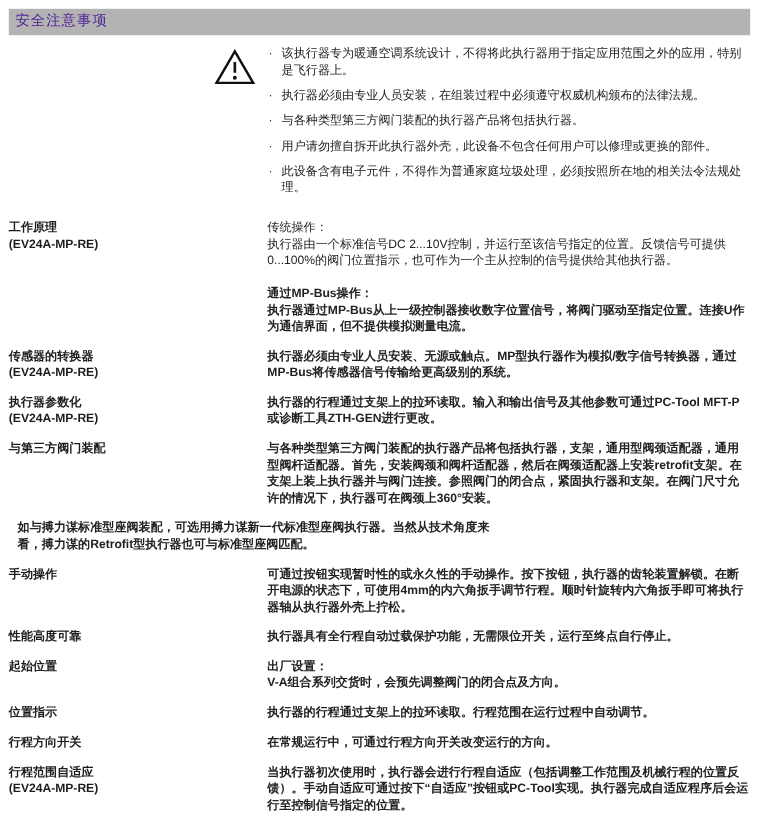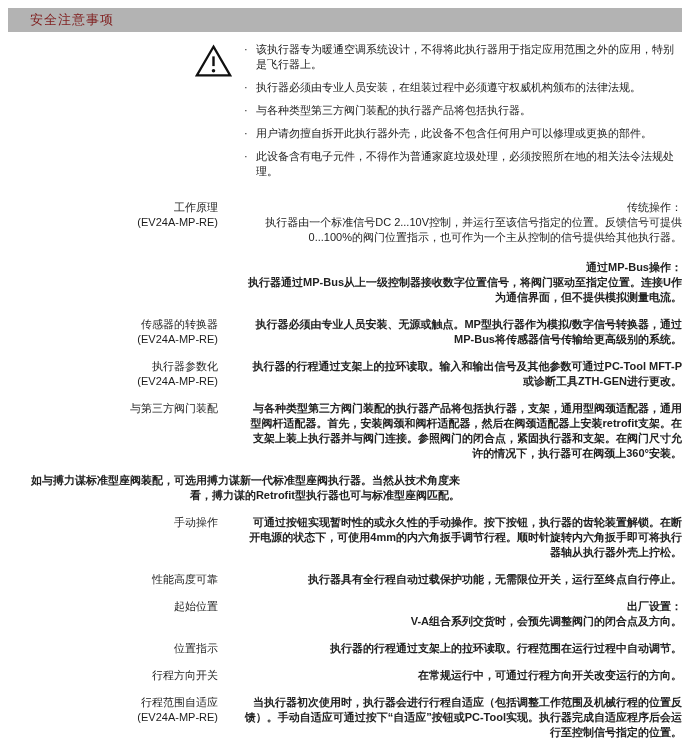--- a/index.html
+++ b/index.html
@@ -9,24 +9,25 @@
     overflow: hidden;
     font-family: "Liberation Sans", "DejaVu Sans", sans-serif;
     color: #222222;
   }
   .page { width: 690px; height: 756px; padding: 8px 8px 0 8px; }
 
   .section-bar {
     background: #b3b3b3;
     height: 24px;
     line-height: 24px;
-    padding-left: 22px;
+    padding-left: 6px;
     font-size: 13px;
-    color: #7f1d1d;
+    color: #4c1d95;
     letter-spacing: 1px;
+    font-family: Liberation Mono, monospace;
   }
 
   
   .safety-content {
     display: flex;
     padding: 10px 0 6px 0;
   }
   .icon-cell {
     width: 227px;
     flex: none;
@@ -56,25 +57,25 @@
   .features-content { padding-top: 7px; }
   .feature-row {
     display: flex;
     margin-bottom: 12px;
     font-size: 11px;
     line-height: 15px;
   }
   .label-cell {
     width: 227px;
     flex: none;
-    text-align: right;
     padding-right: 17px;
     color: #1d1d1d;
-  }
-  .body-cell { width: 444px; margin-left: 8px; text-align: right; }
+    font-weight: bold;
+  }
+  .body-cell { width: 444px; margin-left: 8px; }
   .feature-paragraph {
     white-space: pre-line;
     margin-bottom: 15px;
   }
   .feature-paragraph:last-child { margin-bottom: 0; font-weight: bold; }
   .feature-paragraph:empty { margin: 0; }
   .feature-sublabel:empty { display: none; }
 </style>
 </head>
 <body>

